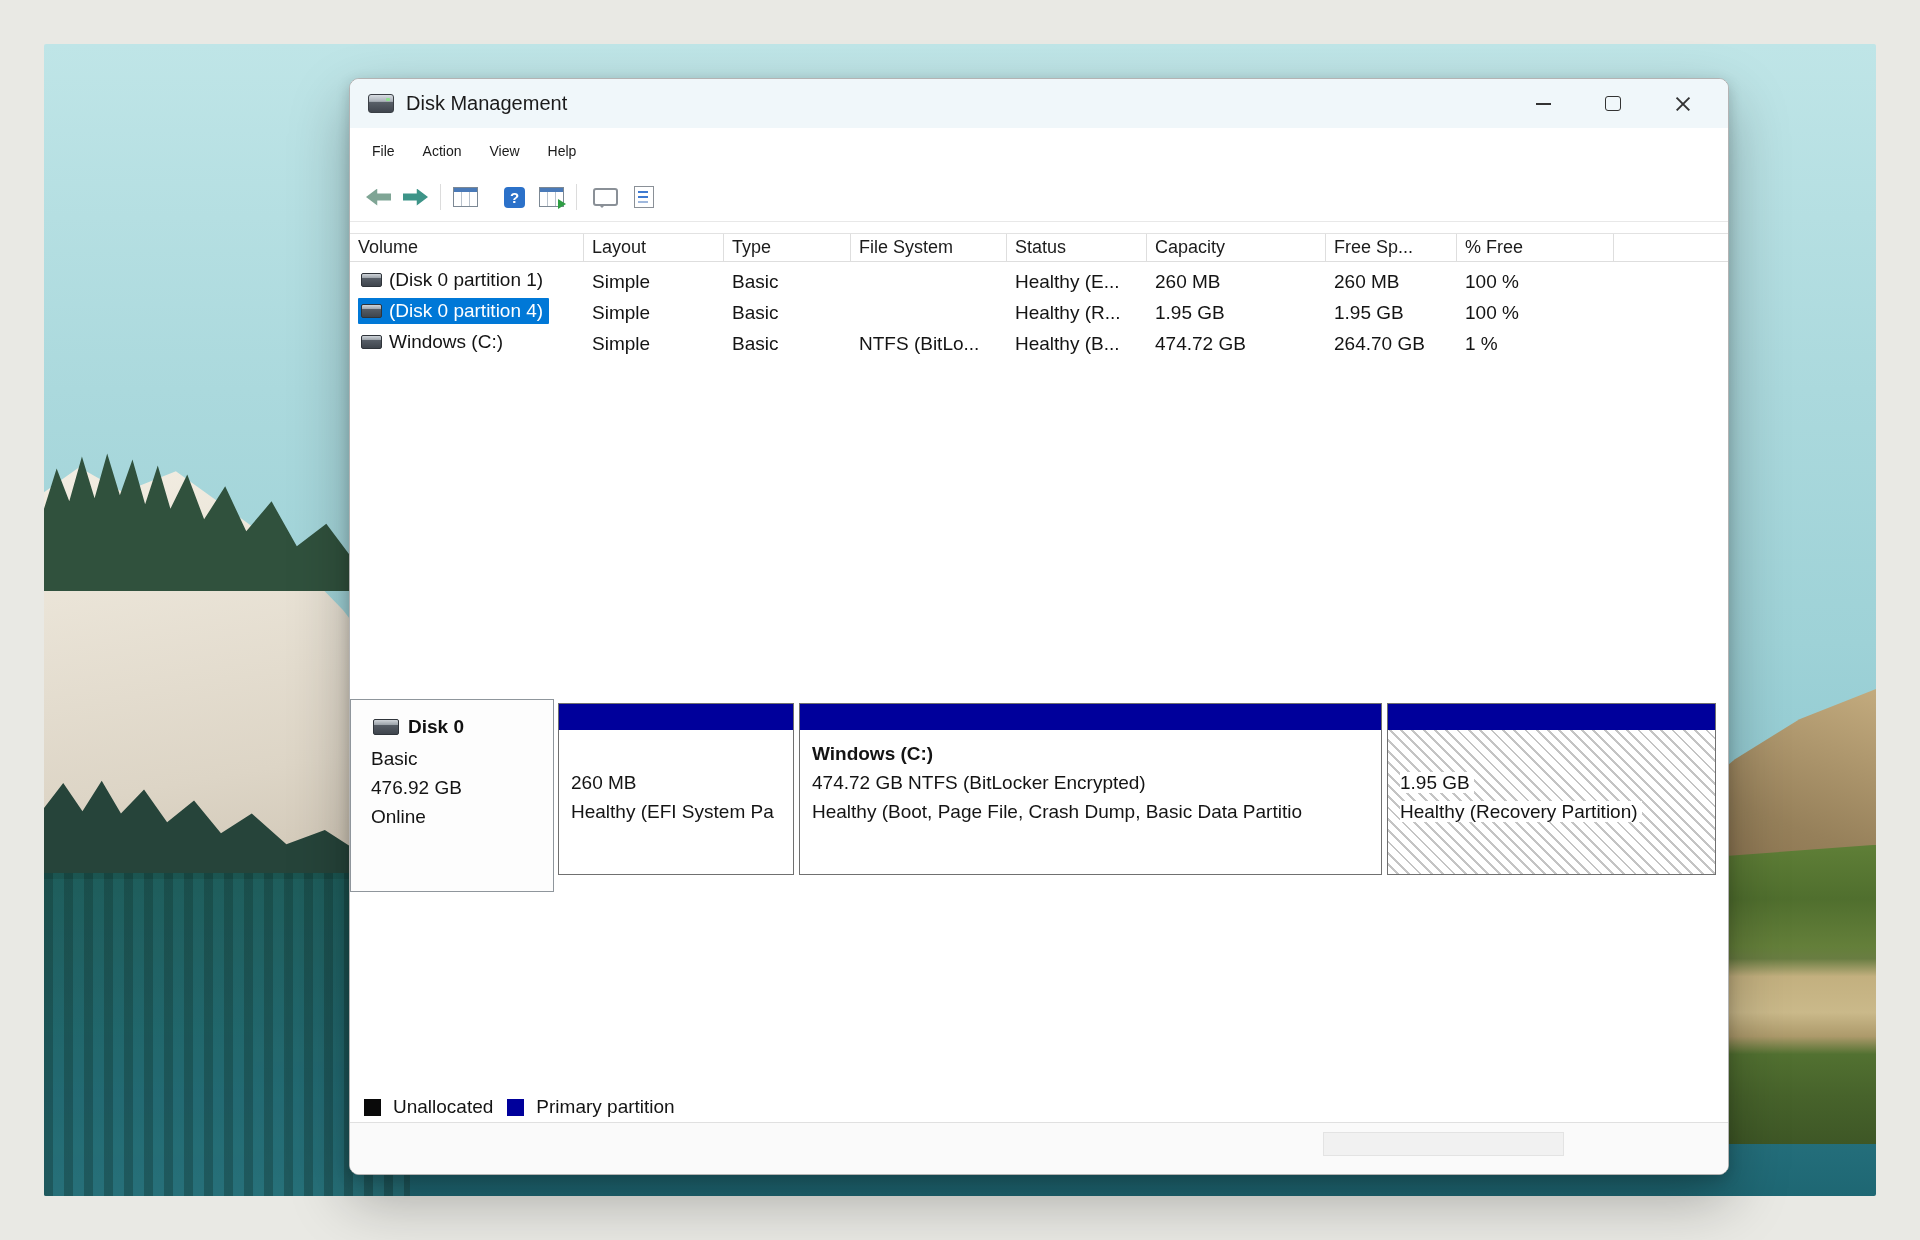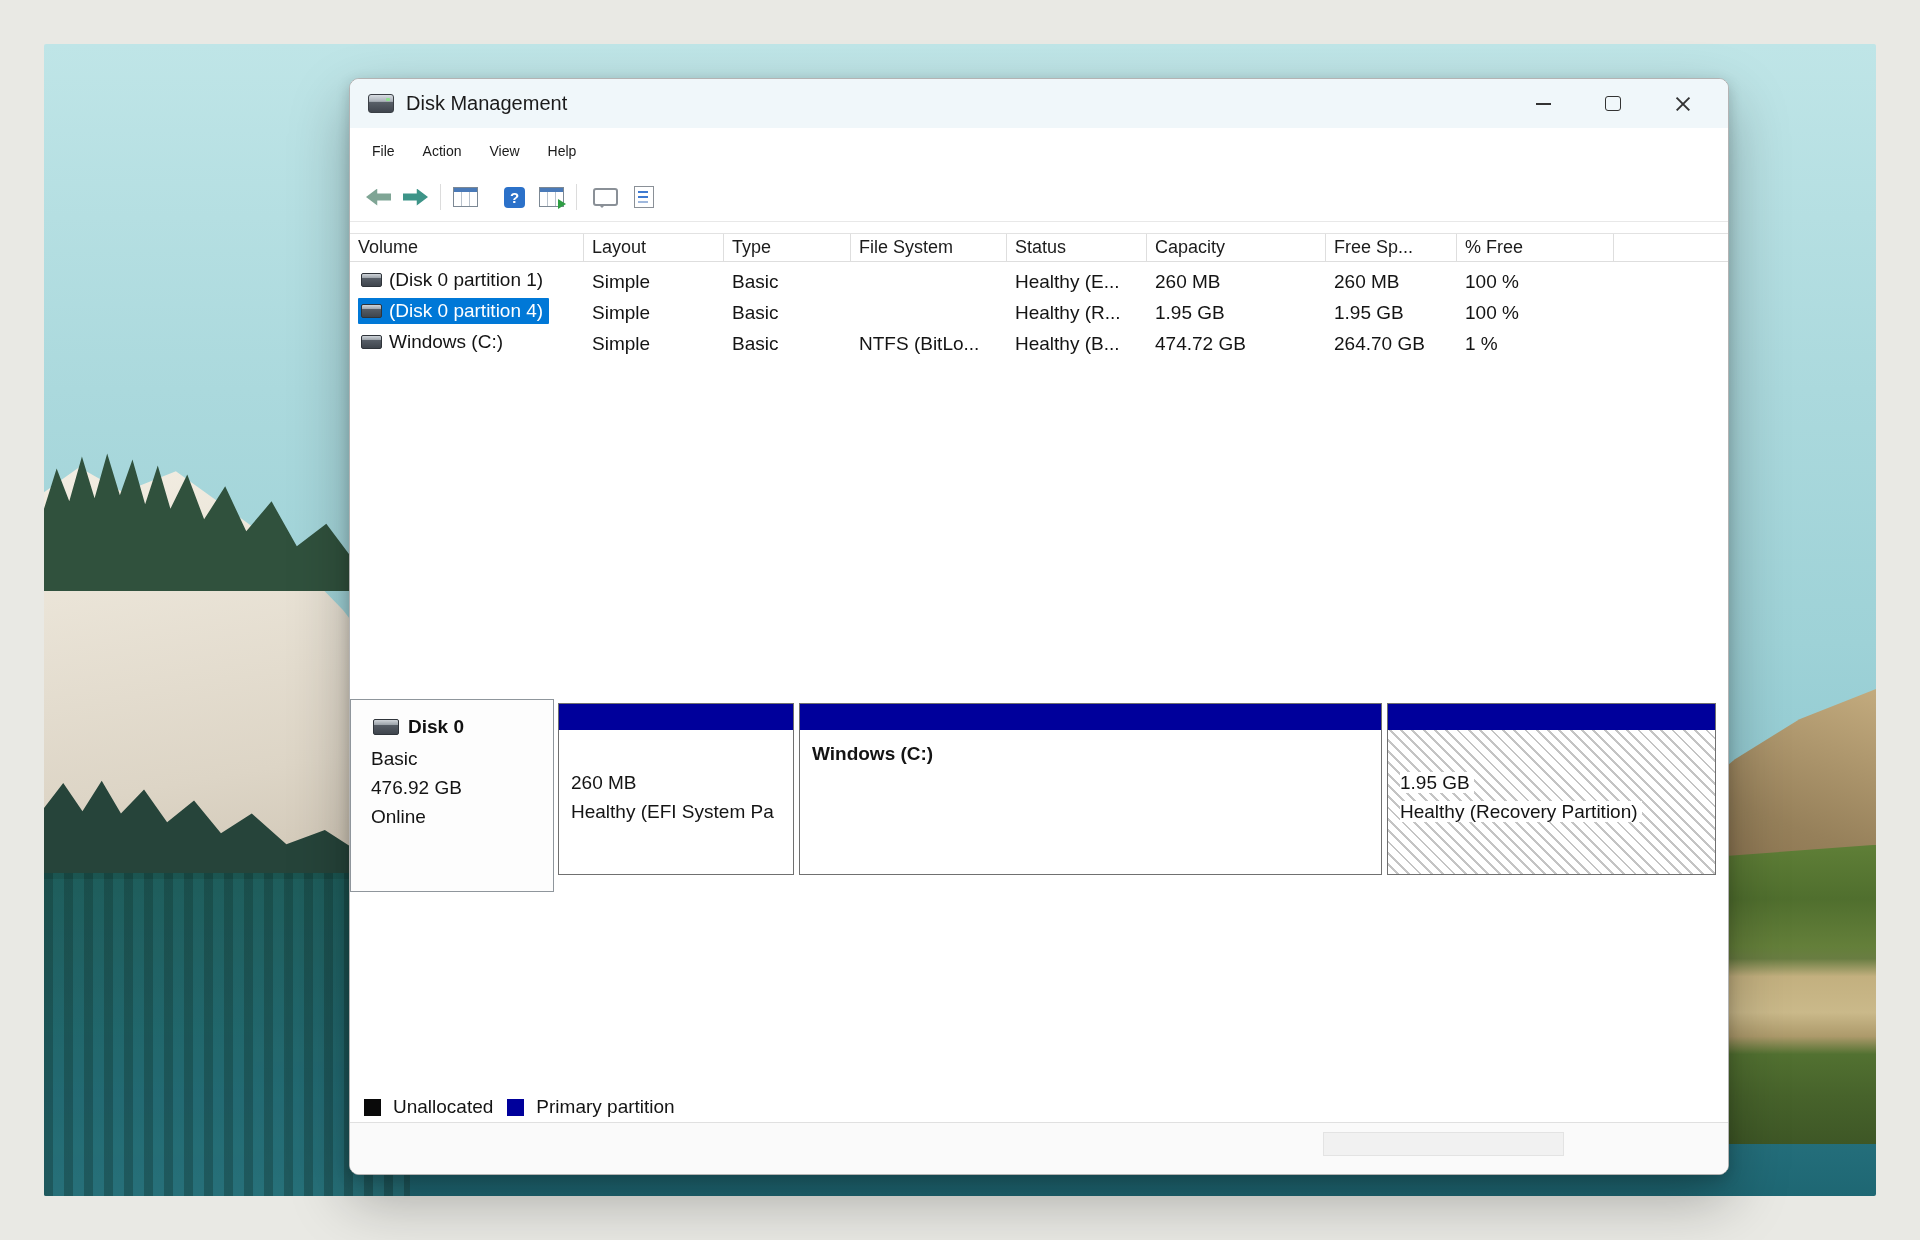--- a/index.html
+++ b/index.html
@@ -243,20 +243,22 @@
             <div class="part-name"></div>
             <div>260 MB</div>
             <div>Healthy (EFI System Pa</div>
           </div>
         </div>
 
         <div class="part-box p2">
           <div class="part-stripe"></div>
           <div class="part-body">
             <div class="part-name">Windows  (C:)</div>
+            <div>474.72 GB NTFS (BitLocker Encrypted)</div>
+            <div>Healthy (Boot, Page File, Crash Dump, Basic Data Partitio</div>
           </div>
         </div>
 
         <div class="part-box p3 selected">
           <div class="part-stripe"></div>
           <div class="part-body">
             <div class="part-name"></div>
             <div><span>1.95 GB</span></div>
             <div><span>Healthy (Recovery Partition)</span></div>
           </div>

